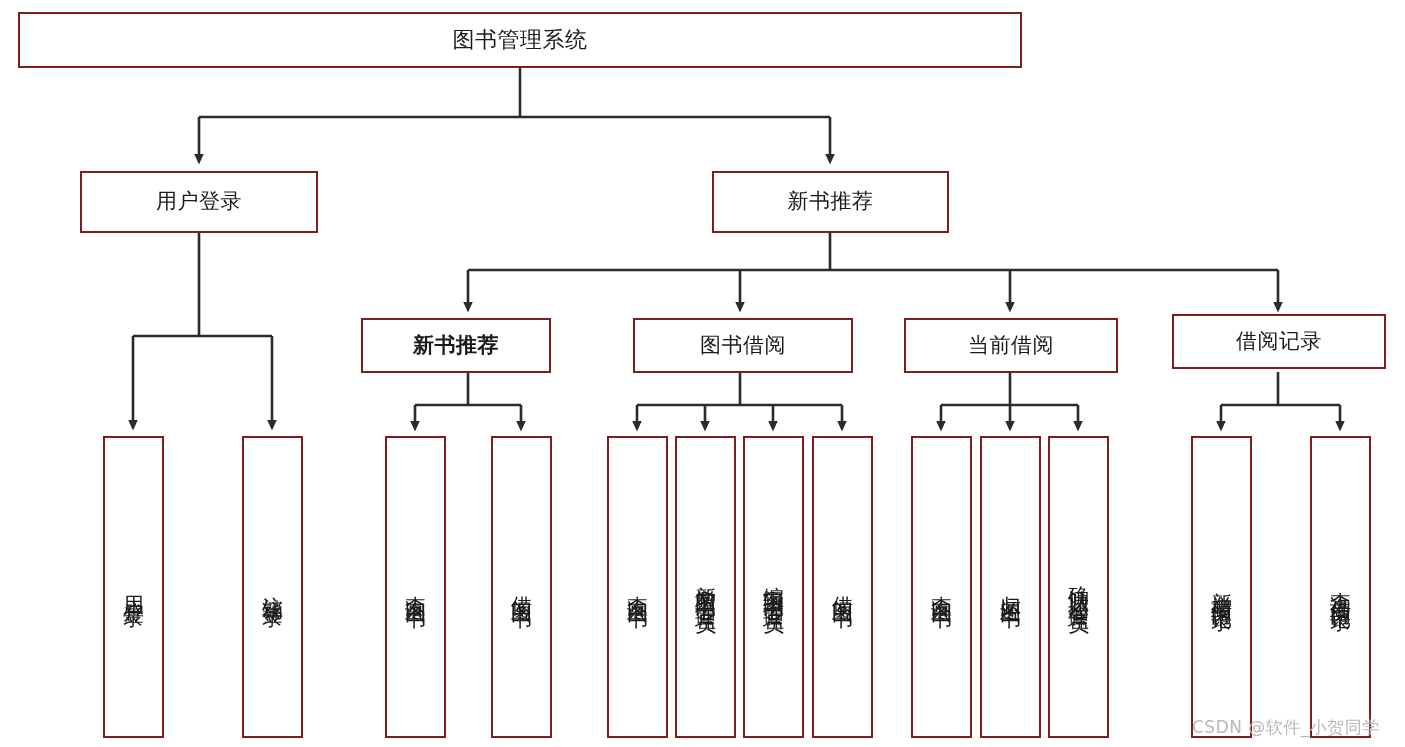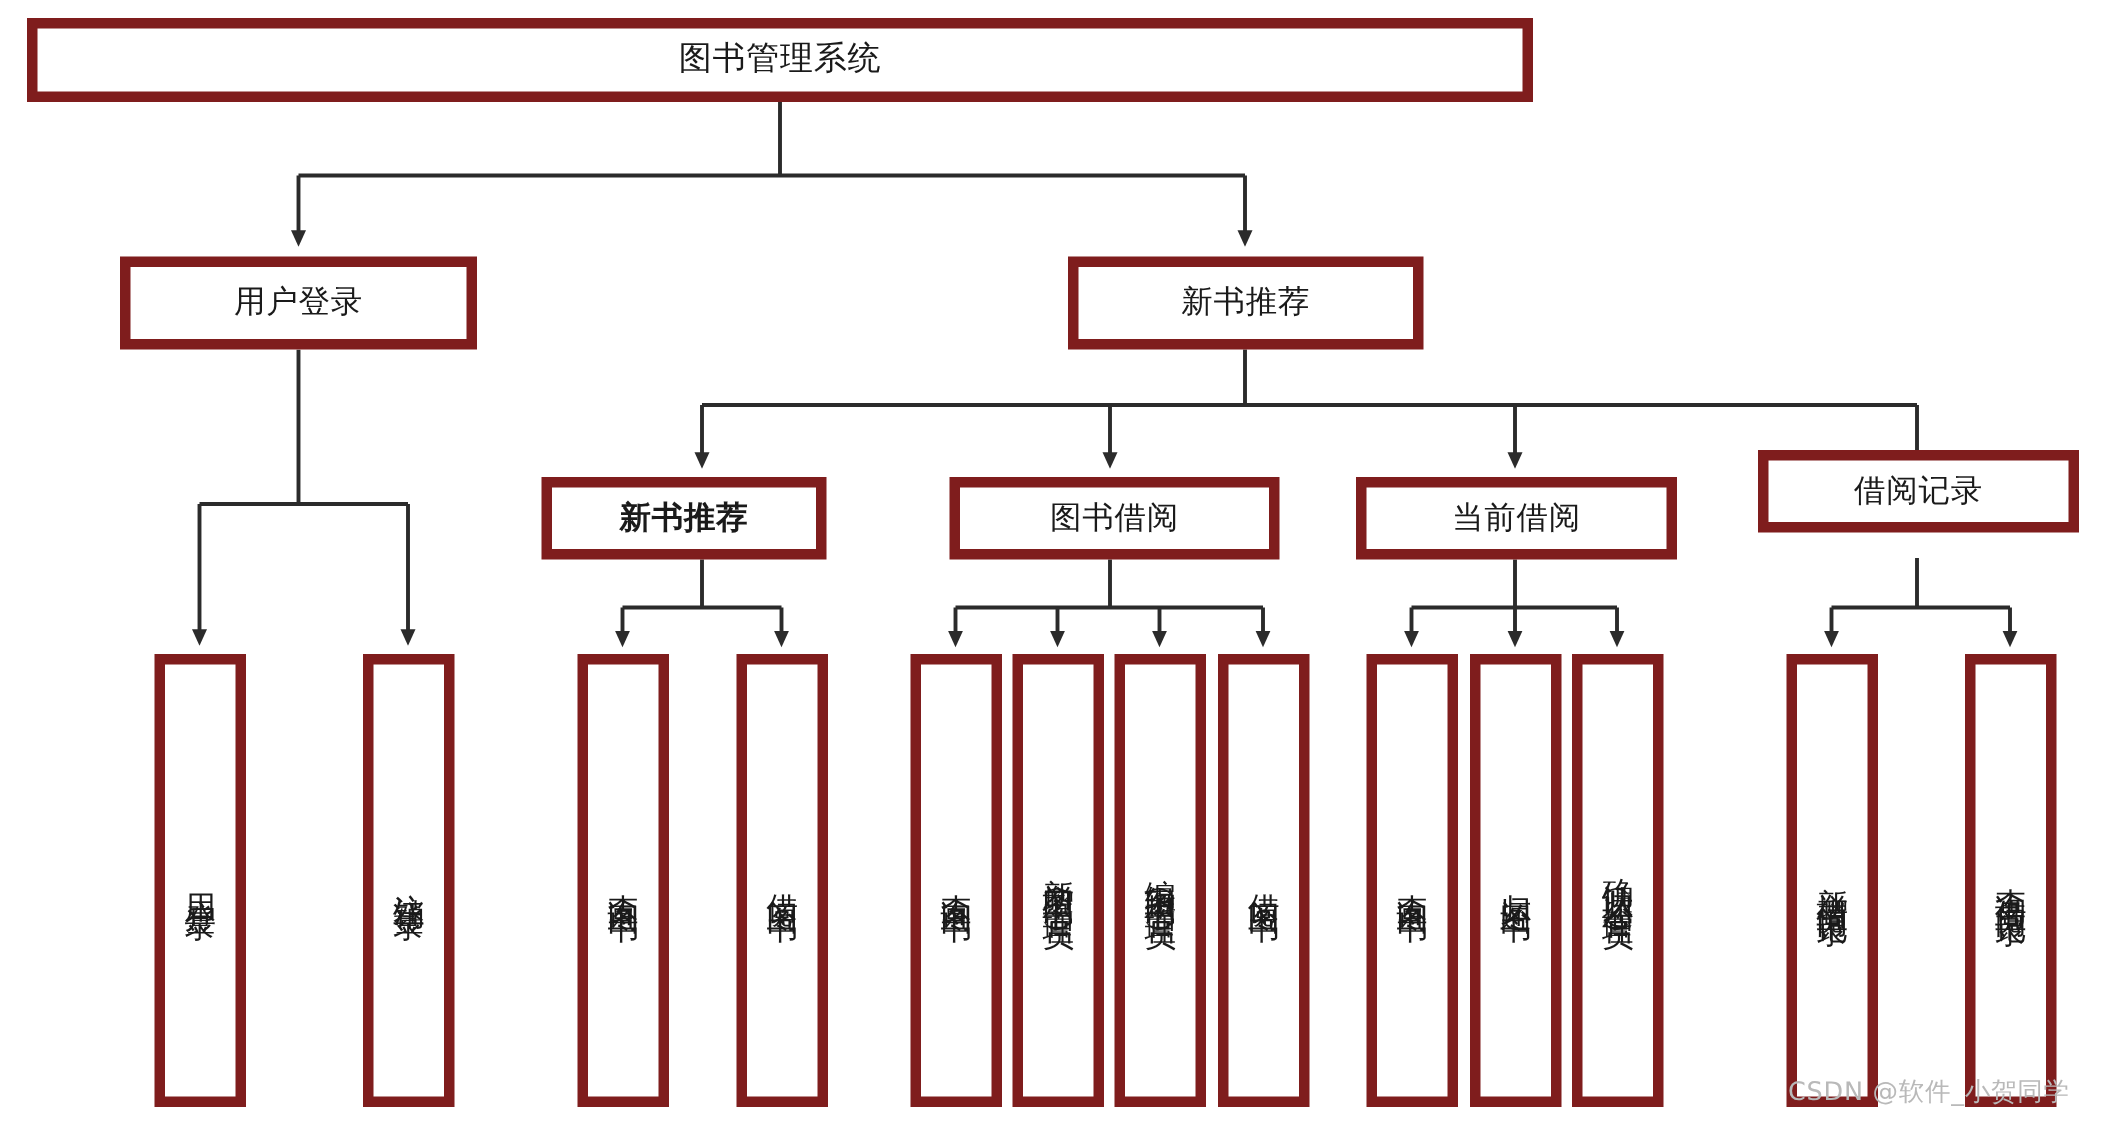--- a/index.html
+++ b/index.html
@@ -21,21 +21,21 @@
   #svg-layer {
     position: absolute;
     left: 0;
     top: 0;
     width: 1405px;
     height: 747px;
   }
   .node {
     position: absolute;
     box-sizing: border-box;
-    border: 7px solid #7f1d1d;
+    border: 2px solid #7f1d1d;
     background: #ffffff;
     display: flex;
     align-items: center;
     justify-content: center;
     color: #1a1a1a;
     z-index: 2;
   }
   .node.horiz {
     font-size: 21px;
     line-height: 1.2;
@@ -136,21 +136,21 @@
 
   <div class="node horiz" style="left:361px; top:318px; width:190px; height:55px;font-weight:bold;">
     <span>新书推荐</span>
   </div>
   <div class="node horiz" style="left:633px; top:318px; width:220px; height:55px;">
     <span>图书借阅</span>
   </div>
   <div class="node horiz" style="left:904px; top:318px; width:214px; height:55px;">
     <span>当前借阅</span>
   </div>
-  <div class="node horiz" style="left:1172px; top:300px; width:214px; height:55px;">
+  <div class="node horiz" style="left:1172px; top:314px; width:214px; height:55px;">
     <span>借阅记录</span>
   </div>
 
   <div class="node vert" style="left:103px; top:436px; width:61px; height:302px;">
     <span class="vtext">用户登录</span>
   </div>
   <div class="node vert" style="left:242px; top:436px; width:61px; height:302px;">
     <span class="vtext">注销登录</span>
   </div>
 

